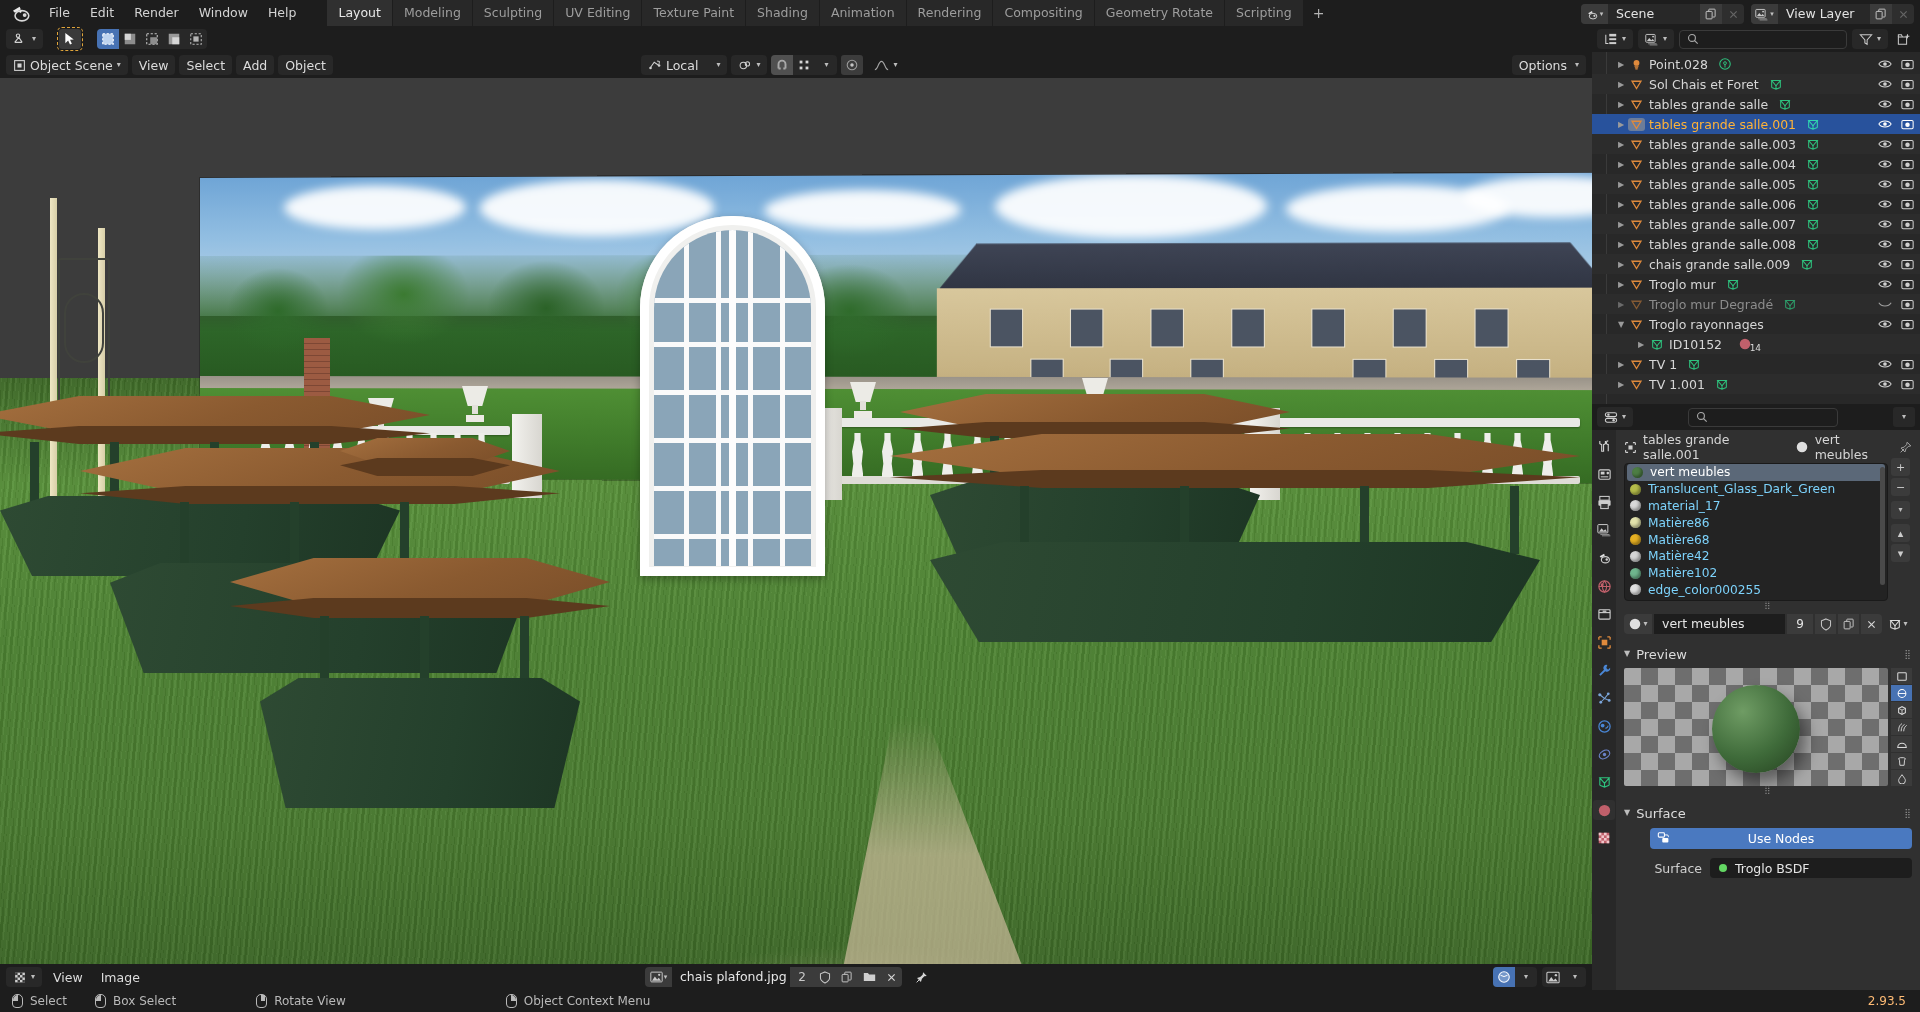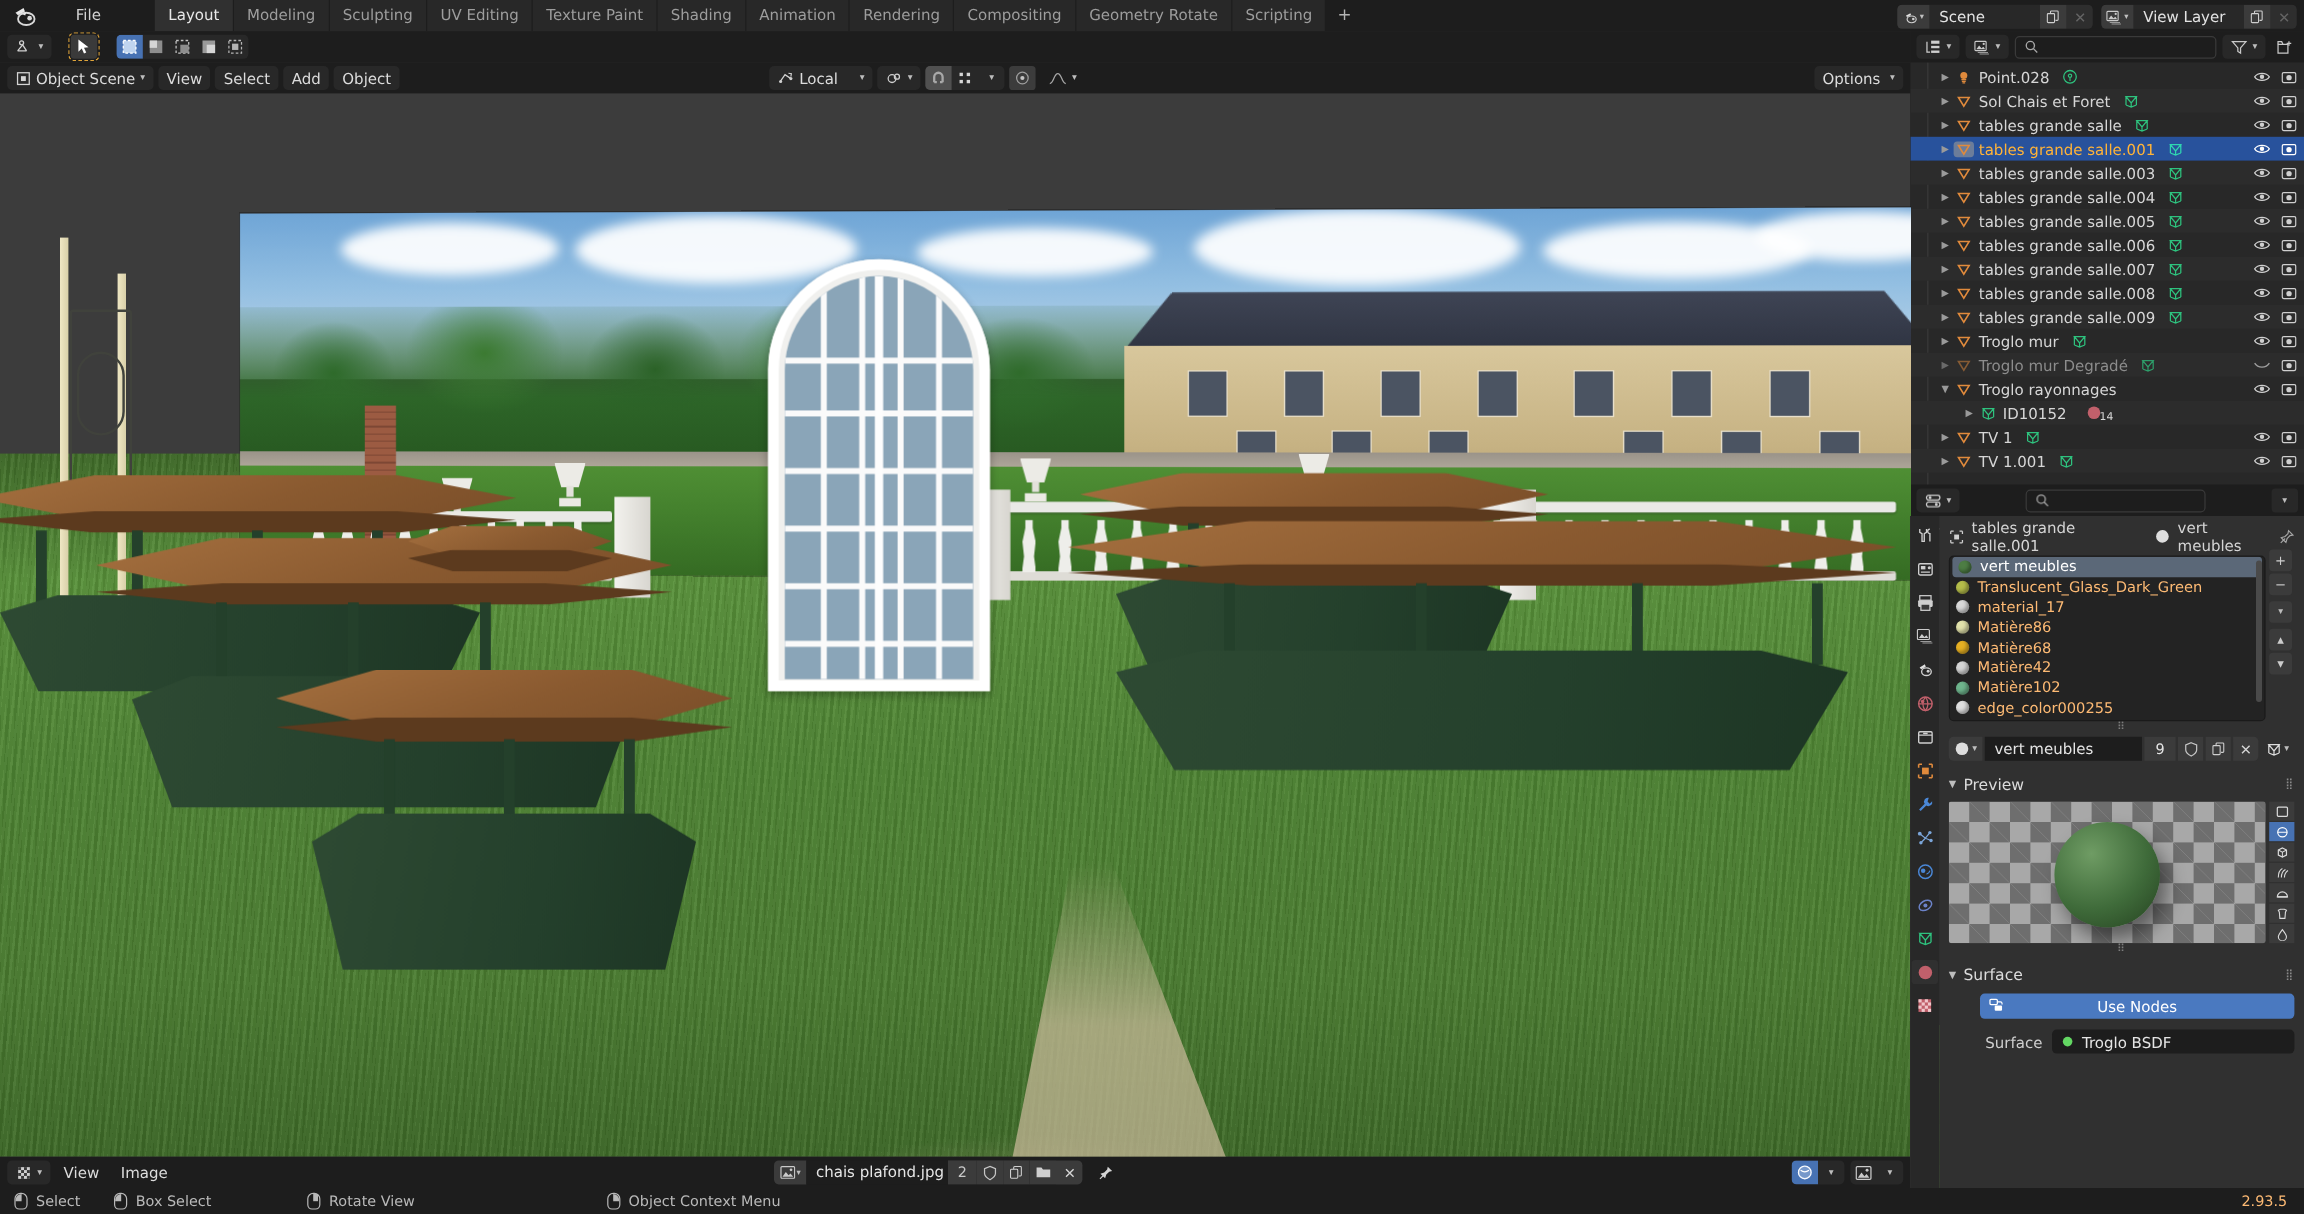--- a/index.html
+++ b/index.html
@@ -7,21 +7,21 @@
     font-family:"DejaVu Sans","Liberation Sans",sans-serif; }
   body{ font-size:13px; color:#e5e5e5; -webkit-font-smoothing:antialiased; }
 
   .app{ position:relative; width:1920px; height:1012px; background:#181818; }
 
   
   .topbar{ position:absolute; left:0; top:0; width:1920px; height:26px;
     background:#1d1d1d; display:flex; align-items:flex-end; padding-left:6px; }
   .blender-logo{ width:22px; height:22px; margin:0 8px 2px 4px; position:relative; flex:none; }
   .blender-logo svg{ display:block; }
-  .menu-row{ display:flex; align-items:center; height:24px; gap:2px;flex-direction:column; }
+  .menu-row{ display:flex; align-items:flex-start; height:24px; gap:2px; }
   .menu-item{ padding:3px 9px; color:#d3d3d3; font-size:12.5px; border-radius:3px; line-height:15px; }
   .wkspaces{ display:flex; align-items:flex-end; margin-left:22px; gap:1px; height:26px; }
   .wtab{ padding:14px 11px 6px; font-size:12.5px; color:#9d9d9d; background:#282828;
          border-radius:5px 5px 0 0; line-height:14px; white-space:nowrap; }
   .wtab.active{ background:#303030; color:#e8e8e8; }
   .wtab.plus{ background:transparent; color:#b4b4b4; padding:5px 9px 6px; font-size:14px;}
   .topbar-right{ position:absolute; right:6px; bottom:2px; display:flex; align-items:center; gap:7px;}
   .id-block{ display:flex; align-items:center; height:20px; background:#282828; border-radius:4px; overflow:hidden;}
   .id-icon{ width:27px; height:20px; background:#3b3b3b; display:flex; align-items:center; justify-content:center; gap:1px;}
   .id-icon .chev{ font-size:7px; color:#c0c0c0; }
@@ -172,21 +172,21 @@
      display:flex; align-items:center; padding-left:7px; margin:0 auto;}
   .pr-tabs{ position:absolute; left:0; top:26px; width:24px; bottom:0; background:#282828;
     display:flex; flex-direction:column; align-items:center; padding-top:6px; gap:8px;}
   .pr-tab{ width:22px; height:20px; display:flex; align-items:center; justify-content:center; border-radius:3px;}
   .pr-tab.active{ background:#303030; }
   .pr-main{ position:absolute; left:24px; top:26px; right:0; bottom:0; background:#303030;
     padding:6px 8px; overflow:hidden;}
   .breadcrumb{ display:flex; align-items:center; gap:6px; height:22px; font-size:12.5px; color:#d5d5d5;}
   .mat-list{ margin-top:5px; height:138px; background:#232323; border:1px solid #1a1a1a; border-radius:4px;
     position:relative; overflow:hidden; }
-  .mat-row{ height:16.8px; display:flex; align-items:center; padding-left:5px; font-size:12.2px; color:#fdba74;}
+  .mat-row{ height:16.8px; display:flex; align-items:center; padding-left:5px; font-size:12.2px; color:#7dd3fc;}
   .mat-row.sel{ background:#5b6878; color:#fff; border-radius:3px; margin:0 2px;}
   .swatch{ width:11px; height:11px; border-radius:50%; margin-right:7px; flex:none;
     box-shadow:inset -2px -2px 3px rgba(0,0,0,.35);}
   .mat-scroll{ position:absolute; right:2px; top:3px; width:5px; height:118px; background:#4a4a4a; border-radius:3px;}
   .sidebtn{ width:19px; height:18px; background:#3b3b3b; border-radius:3px; margin-bottom:2px;
     display:flex; align-items:center; justify-content:center; color:#ccc; font-size:11px;}
   .matfield{ display:flex; align-items:center; height:20px; margin-top:6px; gap:2px;}
   .mf-icon{ width:28px; height:20px; background:#3b3b3b; border-radius:4px 0 0 4px; display:flex;
     align-items:center; justify-content:center; gap:1px;}
   .mf-name{ flex:1; height:20px; background:#1d1d1d; line-height:20px; padding-left:8px; font-size:12.5px;}
@@ -1052,21 +1052,21 @@
         </span>
       </div>
 
       <div class="ol-row alt">
         <span class="ol-tri">▶</span>
         <span class="ol-ico">
           <svg width="13" height="13" viewBox="0 0 16 16">
               <path d="M2.5 4 H13.5 L8 13 Z" fill="none" stroke="#e08a3c" stroke-width="1.6"></path>
             </svg>
         </span>
-        <span class="ol-label">tables grande salle.009</span>
+        <span class="ol-label">chais grande salle.009</span>
         <span class="ol-mesh">
           <svg width="14" height="13" viewBox="0 0 16 15">
               <path d="M3 3 L13 3 L8 9 Z M3 3 L3 11 M13 3 L13 11 M8 9 L8 13 M3 11 L8 13 L13 11" fill="none" stroke="#2ec27e" stroke-width="1.2"></path>
             </svg>
         </span>
         <span class="ol-right">
           <span>
               <svg width="14" height="10" viewBox="0 0 16 11">
                 <path d="M1 5.5 C4 1 12 1 15 5.5 C12 10 4 10 1 5.5Z" fill="none" stroke="#cfcfcf" stroke-width="1.2"></path>
                 <circle cx="8" cy="5.5" r="2.1" fill="#cfcfcf"></circle>

